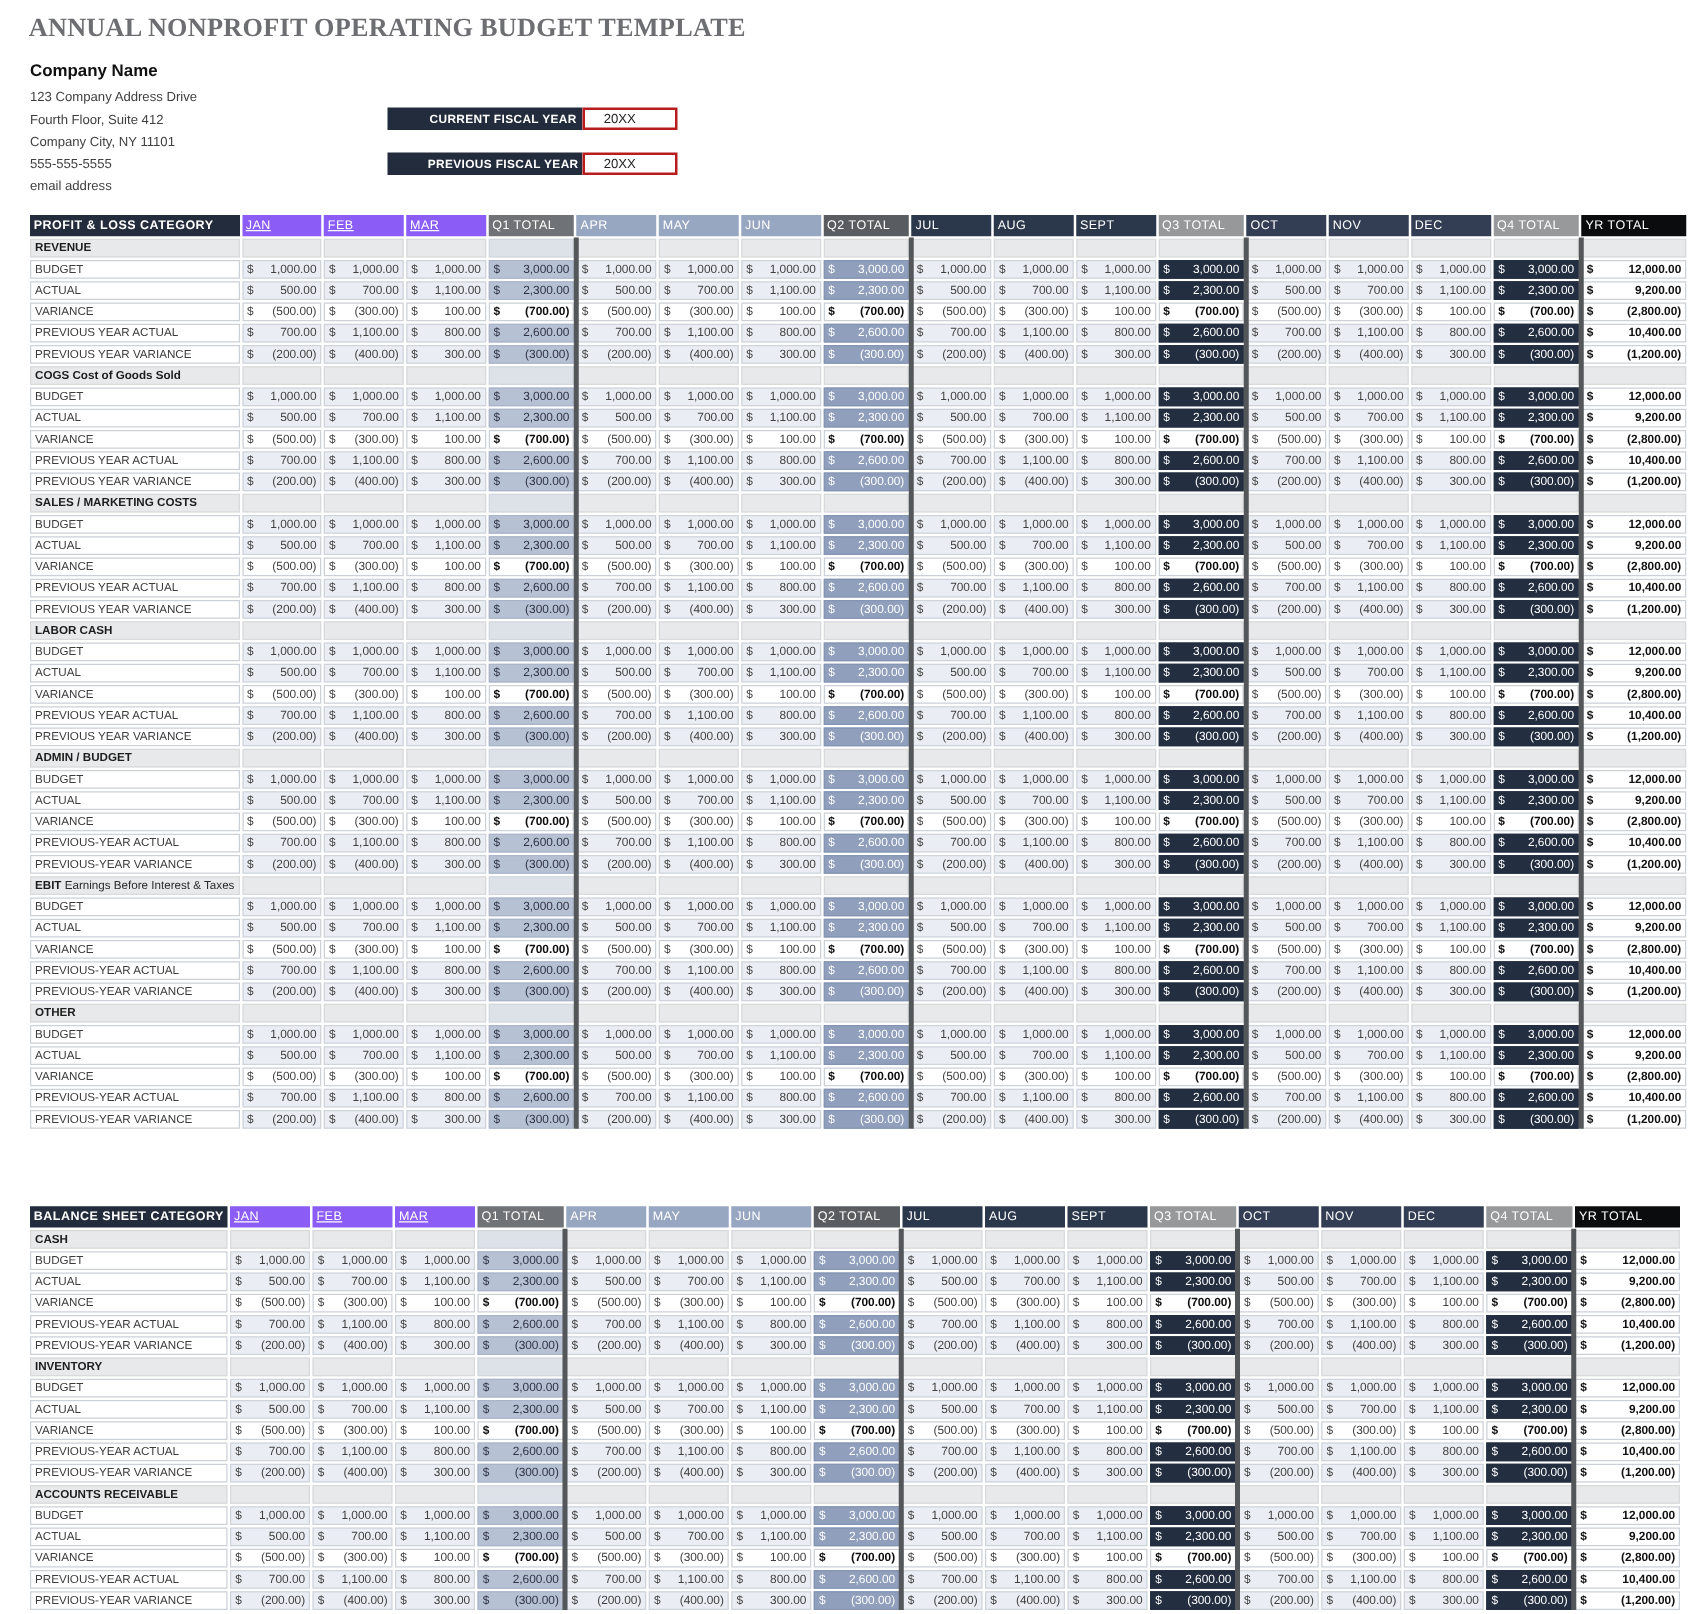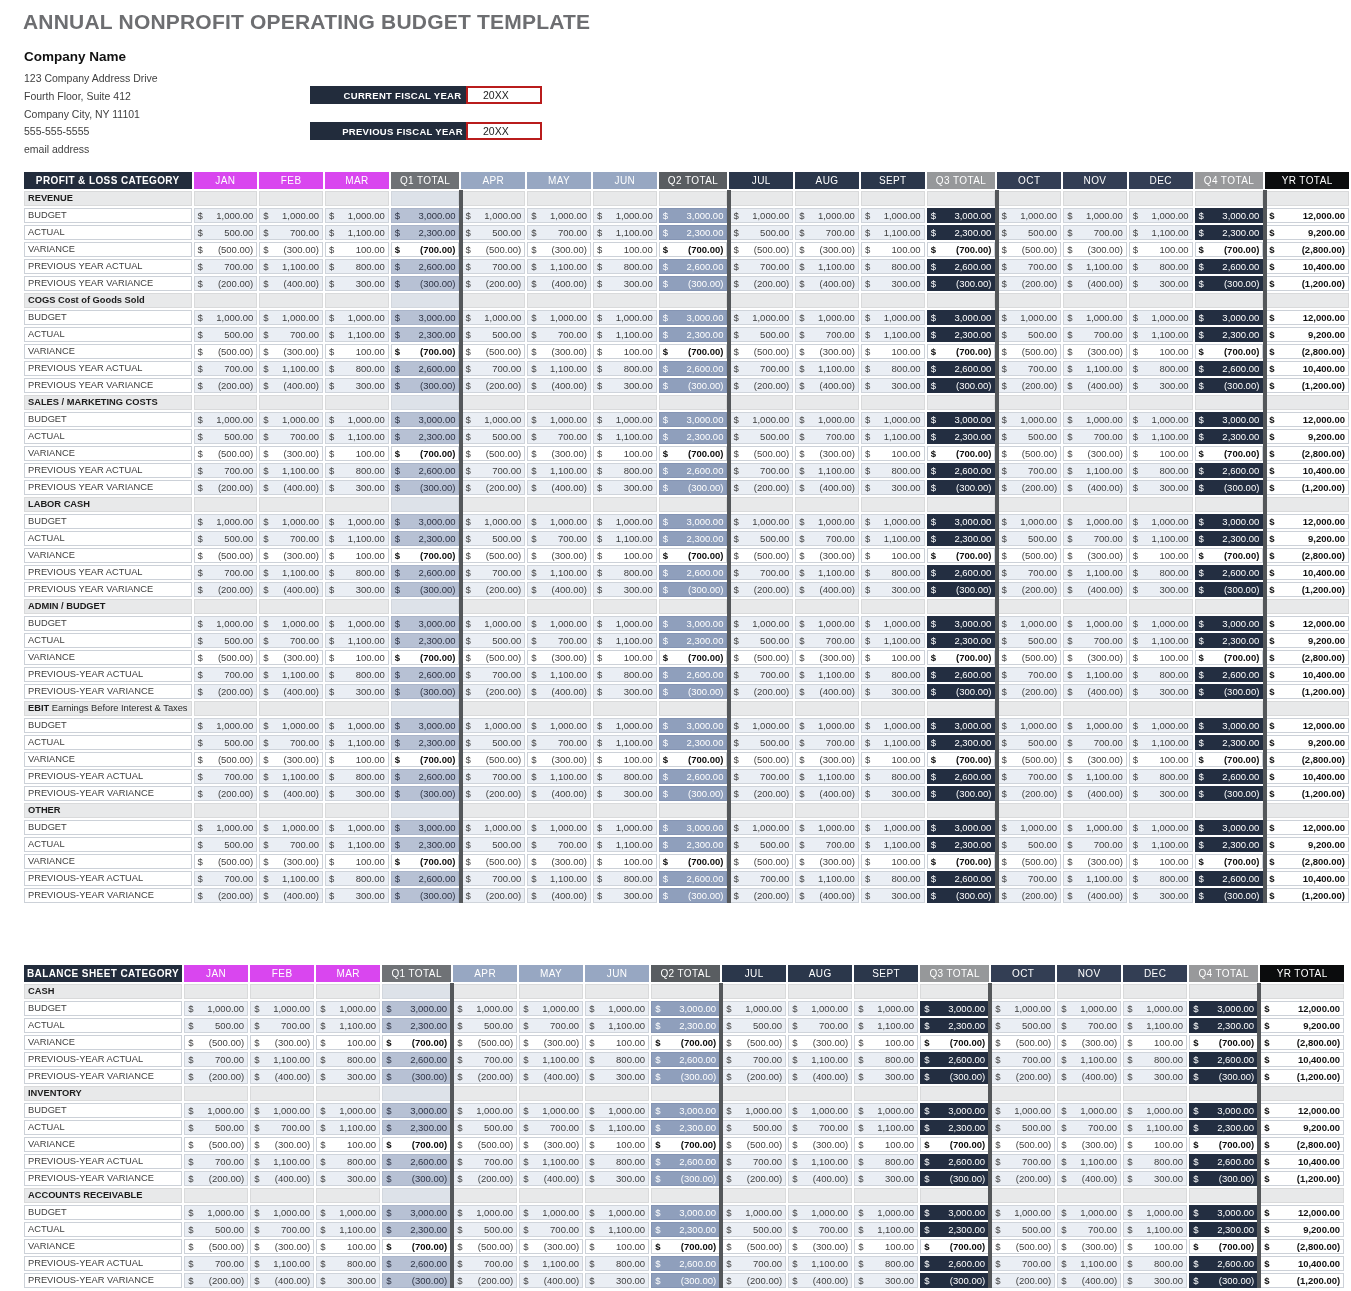--- a/index.html
+++ b/index.html
@@ -1,36 +1,36 @@
 <!DOCTYPE html>
 <html><head>
 <meta charset="utf-8">
 <style>
   html,body{margin:0;padding:0;}
   body{
     width:1351px;height:1291px;overflow:hidden;position:relative;background:#ffffff;
     font-family:"Liberation Sans",sans-serif;
   }
-  .page-title{position:absolute;left:23px;top:10px;margin:0;font-size:21px;font-weight:bold;color:#6d6e71;letter-spacing:0.2px;}
+  .page-title{position:absolute;left:23px;top:10px;margin:0;font-size:21px;font-weight:bold;color:#6d6e71;letter-spacing:0.2px;font-family:Liberation Serif, serif;}
   .company{position:absolute;left:24px;top:49px;}
   .company-name{font-size:13.5px;font-weight:bold;color:#101010;margin-bottom:6px;}
   .company-line{font-size:10.5px;color:#3f3f3f;line-height:17.8px;}
   .fiscal{position:absolute;left:310px;top:86px;}
   .frow{display:flex;height:18px;margin-bottom:18px;}
   .flabel{width:127px;background:#222c3c;color:#fff;font-weight:bold;font-size:9.5px;letter-spacing:0.3px;display:flex;align-items:center;justify-content:center;padding-left:29px;}
   .fvalue{width:76px;background:#fff;border:2px solid #b91c1c;box-sizing:border-box;font-size:10.5px;color:#222;display:flex;align-items:center;padding-left:15px;}
 
   .twrap{position:absolute;left:22px;}
   #pl-wrap{top:170px;}
   #bs-wrap{top:963px;}
   table.bt{border-collapse:separate;border-spacing:2px;table-layout:fixed;}
   table.bt th,table.bt td{padding:0 3px;box-sizing:border-box;overflow:hidden;white-space:nowrap;}
-  thead th{height:17px;font-size:10px;font-weight:normal;color:#fff;text-align:center;letter-spacing:0.4px;border:none;}
+  thead th{height:17px;font-size:10px;font-weight:normal;color:#fff;text-align:left;letter-spacing:0.4px;border:none;}
   th.h-cat{background:#222c3c;font-weight:bold;}
-  .h-m1{background:#d946ef;}
+  .h-m1{background:#8b5cf6;text-decoration:underline;}
   .h-m2{background:#97a7c2;}
   .h-m3{background:#2b374b;}
   .h-m4{background:#333e54;}
   .h-q1{background:#6f7276;}
   .h-q2{background:#595d61;}
   .h-q3{background:#96989a;}
   .h-q4{background:#98999b;}
   .h-yr{background:#0b0c0d;}
 
   tbody th,tbody td{height:14px;line-height:13px;font-size:9.5px;border:1px solid #ccd1d8;background:#fff;color:#3f3f3f;}

